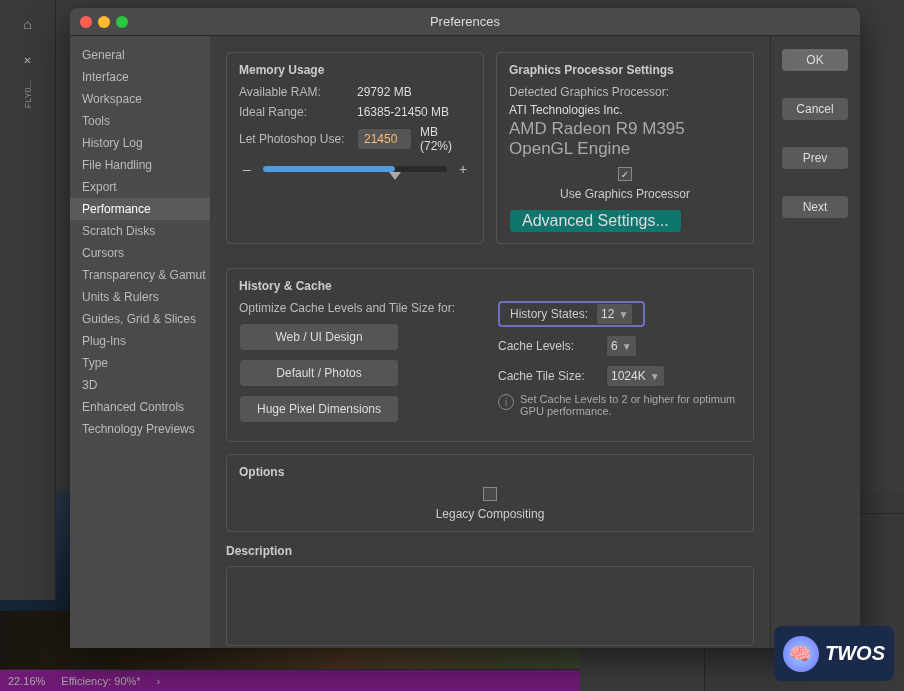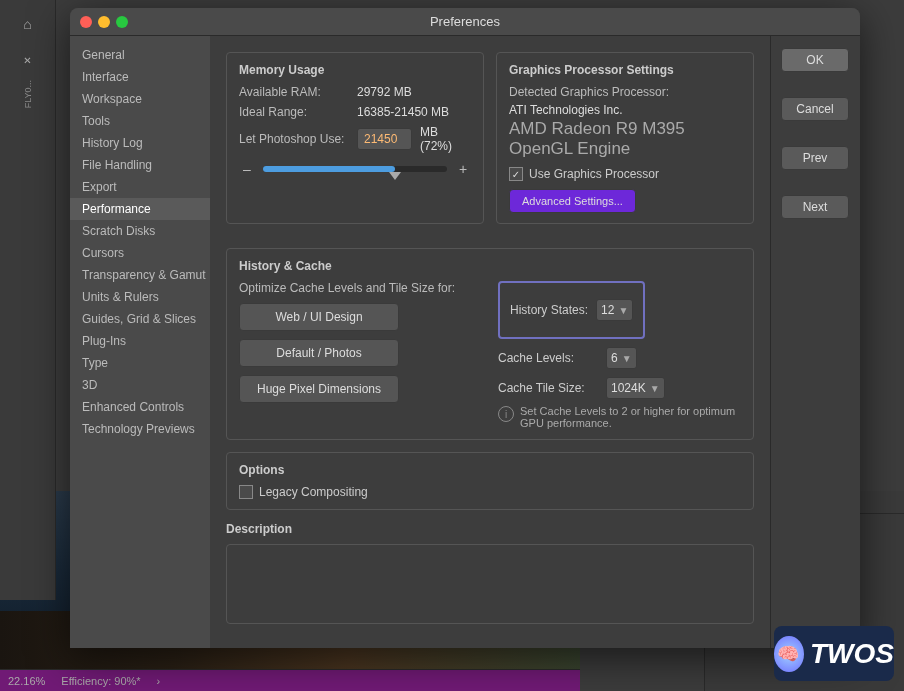--- a/index.html
+++ b/index.html
@@ -116,21 +116,21 @@
       background: #1a2a4a;
       border-radius: 8px;
       display: flex;
       align-items: center;
       justify-content: center;
       gap: 6px;
     }
 
     .twos-text {
       color: #fff;
-      font-size: 28px;
+      font-size: 20px;
       font-weight: bold;
       font-style: italic;
     }
 
     
     .dialog-overlay {
       position: absolute;
       top: 8px;
       left: 70px;
       width: 790px;
@@ -332,20 +332,21 @@
 
     .input-field.small {
       width: 60px;
     }
 
     
     .checkbox-row {
       display: flex;
       align-items: center;
       gap: 6px;
+      flex-direction: column;
     }
 
     .checkbox {
       width: 14px;
       height: 14px;
       border: 1px solid #888;
       background: #4a4a4a;
       display: flex;
       align-items: center;
       justify-content: center;
@@ -389,21 +390,21 @@
 
     .select-arrow {
       font-size: 10px;
       color: #aaa;
     }
 
     
     .highlighted-box {
       border: 2px solid #7070c0;
       border-radius: 4px;
-      padding: 16px 10px;
+      padding: 0 10px;
       display: inline-flex;
       align-items: center;
       gap: 8px;
       margin-bottom: 8px;
     }
 
     
     .hc-layout {
       display: flex;
       gap: 16px;
@@ -411,25 +412,25 @@
 
     .hc-left {
       flex: 1;
     }
 
     .hc-right {
       flex: 1;
     }
 
     .advanced-btn {
-      background: #6d28d9;
+      background: #0f766e;
       border: 1px solid #3a3a3a;
       border-radius: 4px;
       color: #ddd;
-      font-size: 11px;
+      font-size: 16px;
       padding: 4px 12px;
       cursor: pointer;
       height: 24px;
       display: flex;
       align-items: center;
       margin-top: 8px;
     }
 
     .info-row {
       display: flex;

